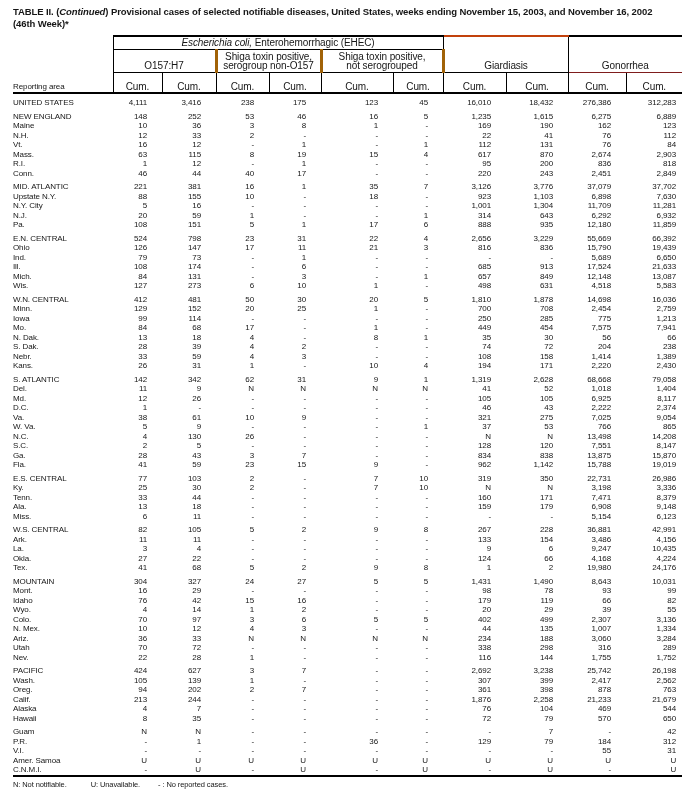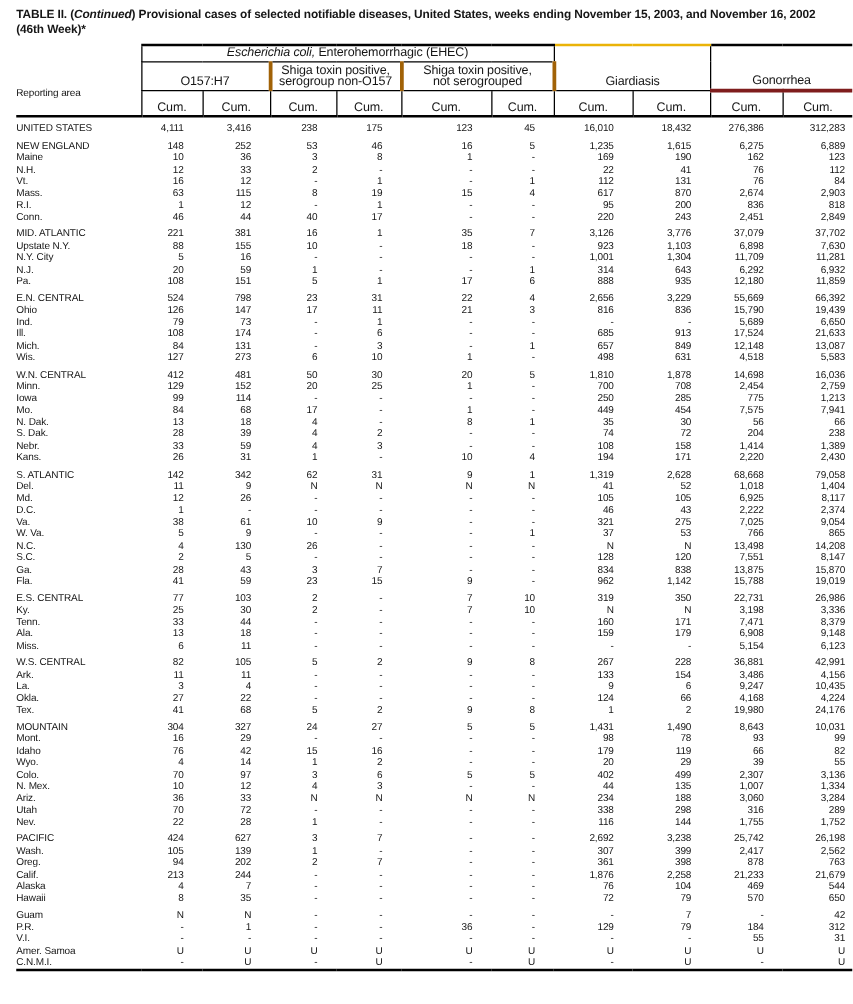--- a/index.html
+++ b/index.html
@@ -18,26 +18,26 @@
     width: 669px; margin-top: 6px;
     border-bottom: 2px solid #000;
   }
   thead th {
     font-weight: normal; font-size: 10px; line-height: 9px;
     text-align: center; vertical-align: bottom; padding: 1px 0;
     letter-spacing: -0.1px;
   }
   th.ehec-group { border: 1px solid #000; border-top: 2px solid #000; vertical-align: middle; height: 13px; }
   th.ehec-group .it { font-style: italic; }
-  th.giar-group { border-top: 2px solid #eab308; border-right: 1px solid #000; border-bottom: 1px solid #000; padding-bottom: 2px; margin-top: 10px; }
-  th.gono-group { border-top: 2px solid #000; border-bottom: 3px solid #7f1d1d; padding-bottom: 2px; }
+  th.giar-group { border-top: 2px solid #c2410c; border-right: 1px solid #000; border-bottom: 1px solid #000; padding-bottom: 2px; margin-top: 10px; }
+  th.gono-group { border-top: 2px solid #000; border-bottom: 1px solid #7f1d1d; padding-bottom: 2px; }
   th.sub { border-right: 3px solid #a16207; border-bottom: 1px solid #000; padding-bottom: 2px; height: 23px; }
   th.sub.first { border-left: 1px solid #000; }
   th.cum { border-left: 1px solid #000; border-bottom: 2px solid #000; padding-bottom: 1px; height: 21px; }
-  th.area-h { text-align: left; vertical-align: bottom; border-bottom: 2px solid #000; padding-bottom: 13px; font-size: 8px; }
+  th.area-h { text-align: left; vertical-align: bottom; border-bottom: 2px solid #000; padding-bottom: 1px; font-size: 8px; }
 
   tbody td {
     font-size: 8px; line-height: 9.5px; height: 9.5px;
     text-align: right; padding: 0 15px 0 0; white-space: nowrap;
     letter-spacing: -0.1px;
   }
   tbody td.area { text-align: left; padding: 0; }
   tbody td.last { padding-right: 6px; }
   tbody tr.group-start td { padding-top: 4px; height: 13.5px; }
 
@@ -963,15 +963,18 @@
           <td class="">U</td>
           <td class="">-</td>
           <td class="">U</td>
           <td class="">-</td>
           <td class="last">U</td>
         </tr>
       </tbody>
   </table>
 
   <div class="footnotes">
+    <div>
+      <span>N: Not notifiable.</span><span class="fn-u">U: Unavailable.</span><span class="fn-dash">- : No reported cases.</span>
+    </div>
   </div>
 
 </div>
 
 </body></html>

